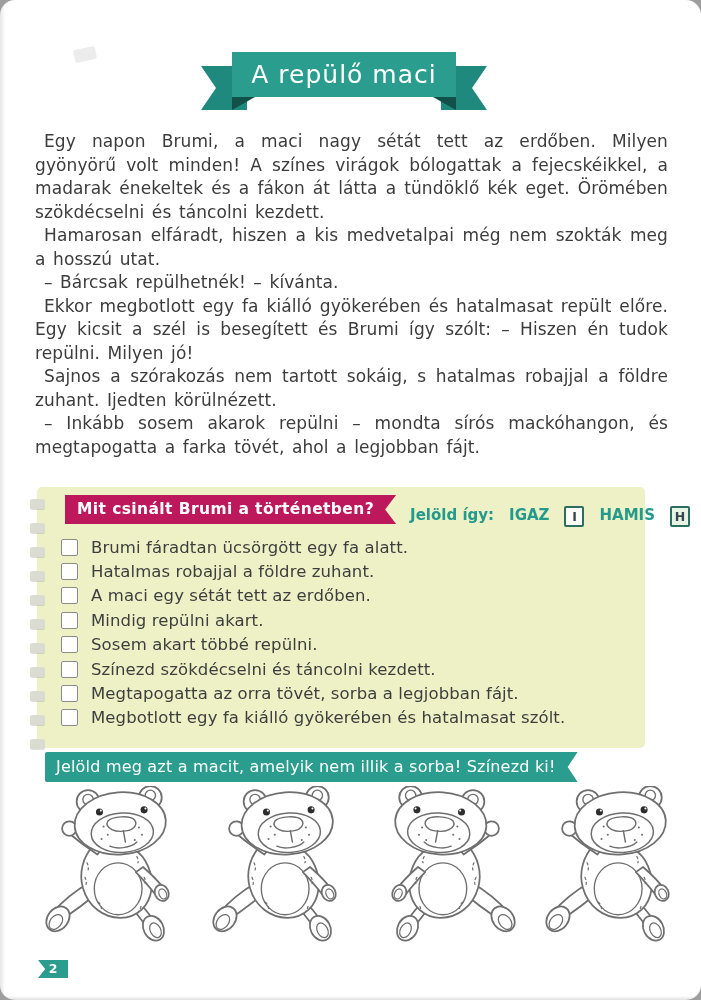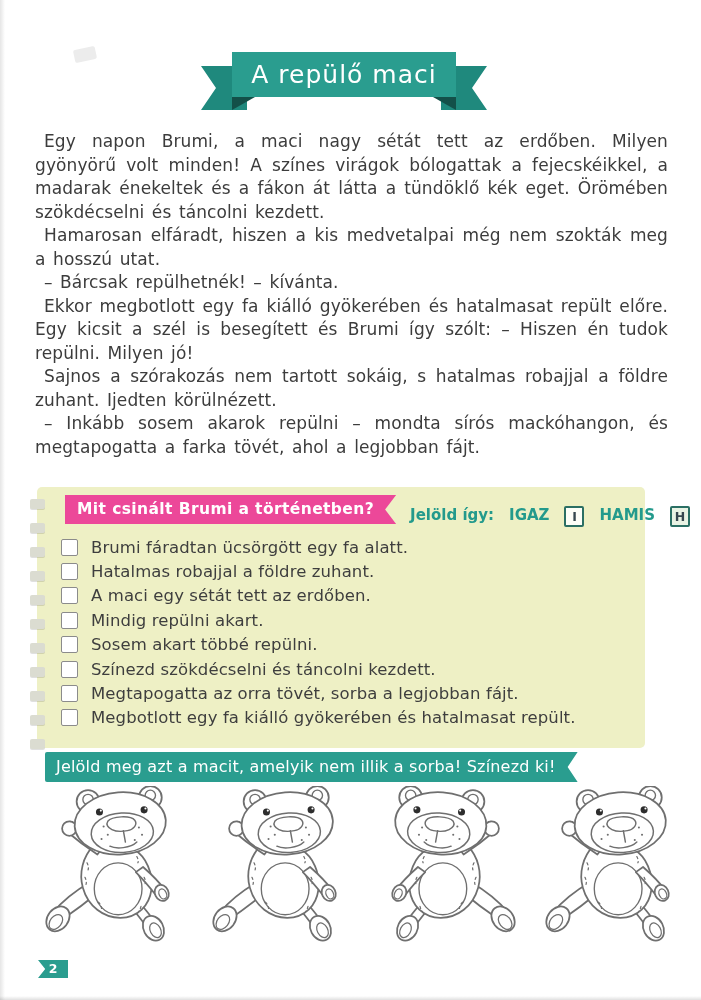--- a/index.html
+++ b/index.html
@@ -1,19 +1,20 @@
 <!DOCTYPE html>
 <html><head>
 <meta charset="utf-8">
 <style>
   html,body{margin:0;padding:0;background:#9e9e9e;}
   .page{
     position:relative;width:701px;height:1000px;background:#ffffff;
     font-family:"DejaVu Sans",sans-serif;color:#3c3c3c;overflow:hidden;
     margin:0 auto;
+    border-radius:15px;
   }
   .page-edge-left{position:absolute;left:0;top:0;width:5px;height:100%;
     background:linear-gradient(to right,rgba(0,0,0,.10),rgba(0,0,0,0));}
   .page-edge-bottom{position:absolute;left:0;bottom:0;width:100%;height:4px;
     background:linear-gradient(to top,rgba(0,0,0,.12),rgba(0,0,0,0));}
   .smudge{position:absolute;left:74px;top:48px;width:22px;height:13px;
     background:#ececec;transform:rotate(-12deg);border-radius:2px;}
 
   
   .ribbon{position:absolute;left:199px;top:52px;width:290px;height:62px;}
@@ -34,21 +35,21 @@
   .taskbox{
     position:absolute;left:37px;top:487px;width:608px;height:261px;
     background:#eef0c5;border-radius:5px;
   }
   .tab-mark{
     position:absolute;left:-7px;width:15px;height:10px;background:#dbdcd1;
     border-radius:2px;box-shadow:0 1px 0 rgba(0,0,0,.12);
   }
   .task-header-row{position:absolute;left:28px;top:8px;right:14px;height:29px;display:flex;align-items:center;}
   .task-question{
-    background:#ec4899;color:#fff;font-size:15.5px;font-weight:bold;letter-spacing:.4px;
+    background:#be185d;color:#fff;font-size:15.5px;font-weight:bold;letter-spacing:.4px;
     line-height:29px;height:29px;padding:0 22px 0 12px;white-space:nowrap;
     clip-path:polygon(0 0,100% 0,calc(100% - 11px) 50%,100% 100%,0 100%);
   }
   .legend{display:flex;align-items:flex-start;margin-left:14px;gap:15px;
     color:#239a8c;font-weight:bold;font-size:15px;white-space:nowrap;margin-top:13px;}
   .mark-box{
     display:inline-block;width:16px;height:17px;line-height:17px;text-align:center;
     border:2px solid #2b6f64;border-radius:2px;font-size:12.5px;font-weight:bold;color:#37474f;
   }
   .mark-true{background:#fdfef8;}
@@ -178,21 +179,21 @@
           <span class="check-label">Színezd szökdécselni és táncolni kezdett.</span>
         </div>
 
         <div class="check-row">
           <span class="checkbox"></span>
           <span class="check-label">Megtapogatta az orra tövét, sorba a legjobban fájt.</span>
         </div>
 
         <div class="check-row">
           <span class="checkbox"></span>
-          <span class="check-label">Megbotlott egy fa kiálló gyökerében és hatalmasat repült.</span>
+          <span class="check-label">Megbotlott egy fa kiálló gyökerében és hatalmasat szólt.</span>
         </div>
       </div>
   </div>
 
   <div class="banner2">Jelöld meg azt a macit, amelyik nem illik a sorba! Színezd ki!</div>
 
   <svg width="0" height="0" style="position:absolute" aria-hidden="true">
     <defs>
       <g id="bear-shape" stroke="#6f6f6f" stroke-width="1.7" stroke-linecap="round" stroke-linejoin="round" fill="#fff">
 

